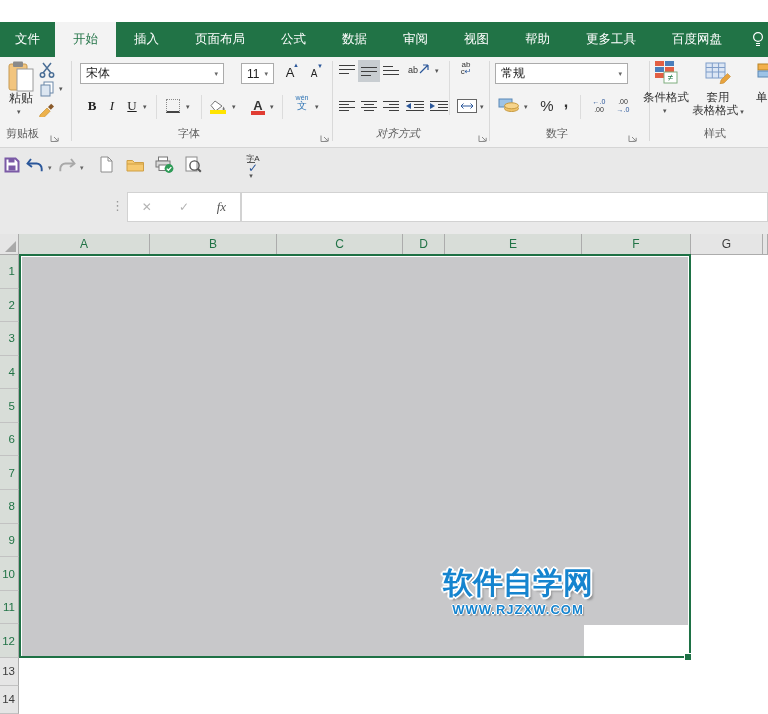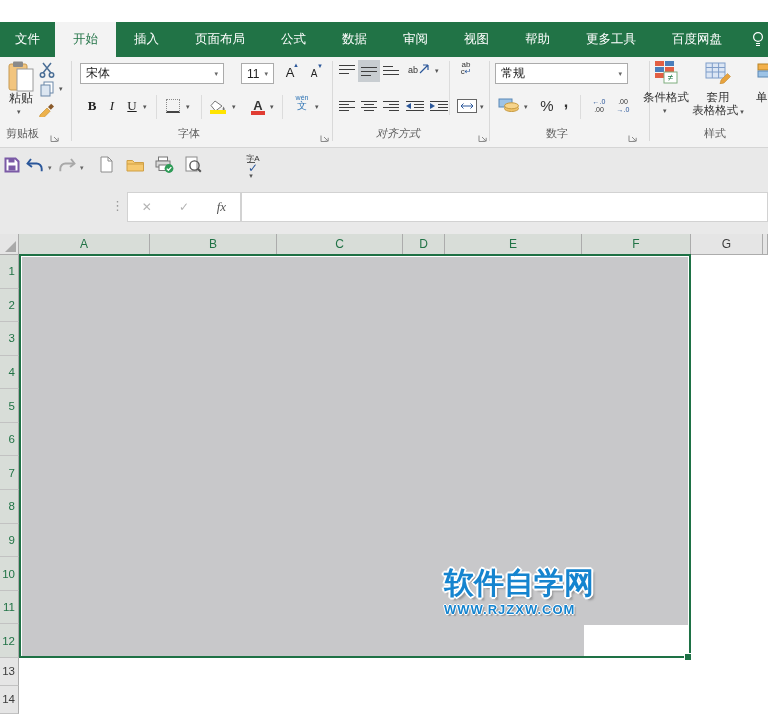--- a/index.html
+++ b/index.html
@@ -80,21 +80,21 @@
   .ch.uns { background:#e5e5e5; color:#3c3c3c; }
   .rh { position:absolute; left:0; width:19px; border-right:1px solid #acacac; border-bottom:1px solid #c2c2c2; font-size:11.5px; display:flex; align-items:center; justify-content:flex-end; padding-right:3px; }
   .rh.sel { background:#d8ddd8; color:#217346; }
   .rh.uns { background:#e5e5e5; color:#3c3c3c; }
   .imgrect { position:absolute; left:22px; top:23px; width:666px; height:399px; background:#c8c8ca; }
   .activecell { position:absolute; left:584px; top:391px; width:104px; height:31px; background:#fff; }
   .selborder { position:absolute; left:19px; top:20px; width:672px; height:404px; border:2px solid #1e7145; }
   .fillhandle { position:absolute; left:684px; top:419px; width:8px; height:8px; background:#1e7145; border:1px solid #fff; }
 
   
-  .watermark { position:absolute; left:444px; top:333px; width:180px; }
+  .watermark { position:absolute; left:428px; top:333px; width:180px; text-align:center; }
   .wm1 {
     font-size:30px; font-weight:900; letter-spacing:0px; color:#1584cf; line-height:32px; white-space:nowrap;
     text-shadow:-2px 0 #fff, 2px 0 #fff, 0 -2px #fff, 0 2px #fff, -1px -1px #fff, 1px -1px #fff, -1px 1px #fff, 1px 1px #fff, 3px 3px 2px rgba(90,90,90,.45);
   }
   .wm2 {
     margin-top:3px; font-size:13px; font-weight:bold; letter-spacing:1px; color:#1584cf; white-space:nowrap;
     text-shadow:-1px 0 #fff, 1px 0 #fff, 0 -1px #fff, 0 1px #fff, 2px 2px 1px rgba(90,90,90,.4);
   }
 </style>
 </head>

